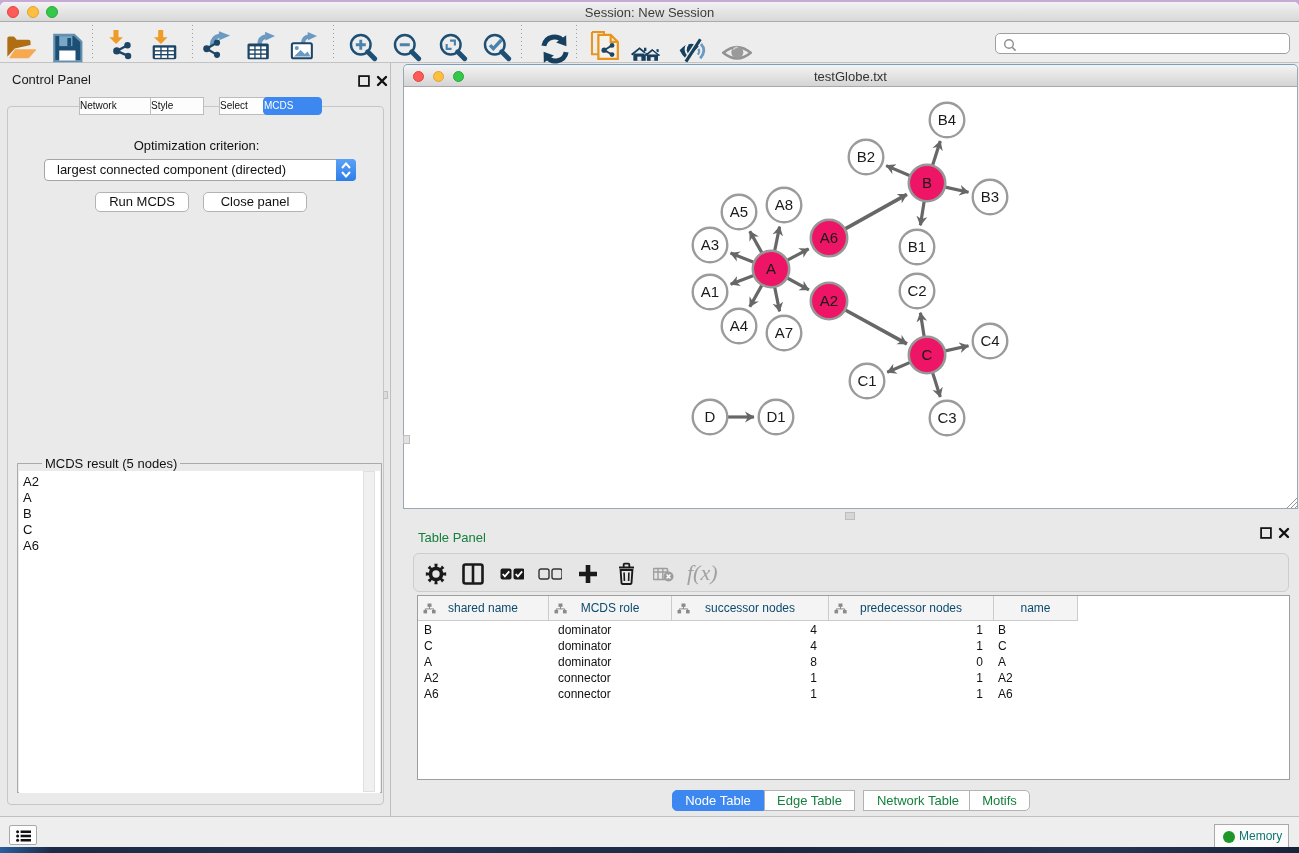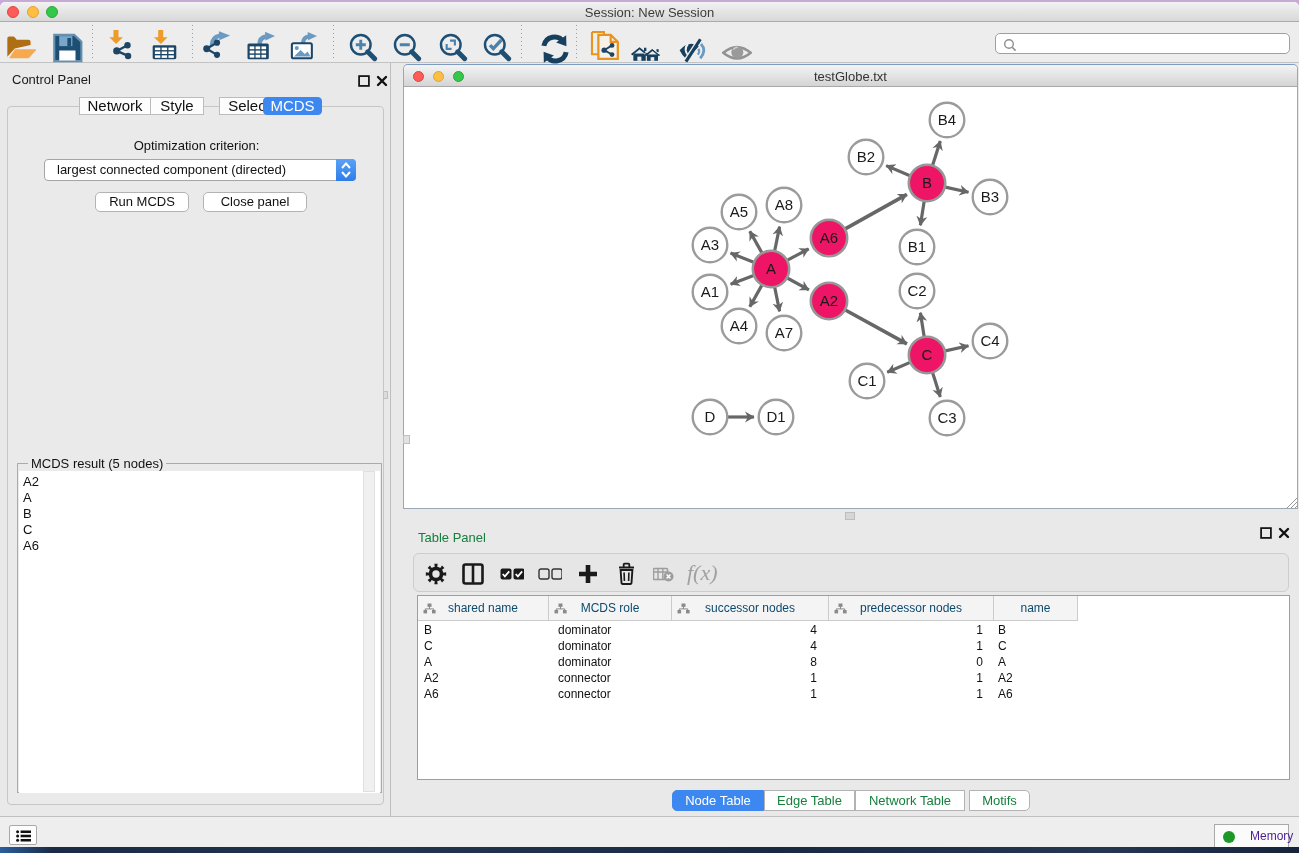--- a/index.html
+++ b/index.html
@@ -15,29 +15,29 @@
 
 #toolbar{left:0;top:20px;width:1299px;height:41px;background:#ededed;border-bottom:1px solid #c3c3c3}
 .sep{position:absolute;top:3px;height:35px;width:1px;background-image:linear-gradient(#9a9a9a 33%,rgba(0,0,0,0) 0%);background-size:1px 4px}
 .ticon{position:absolute;top:6px;width:30px;height:30px}
 #searchbox{position:absolute;left:995px;top:11px;width:295px;height:21px;background:#fff;border:1px solid #9f9f9f;border-radius:5px}
 
 #cpanel{left:0;top:61px;width:391px;height:755px;background:#e9e9e9;border-right:1px solid #bdbdbd}
 #cp-title{position:absolute;left:12px;top:9px;font-size:13px;color:#1a1a1a}
 .wbtn{position:absolute;top:10px;width:12px;height:12px}
 #cp-tabs{position:absolute;left:79px;top:34px;height:19px;z-index:3}
-.tab{position:absolute;top:0;height:18px;background:#fdfdfd;border:1px solid #bcbcbc;font-size:15px;color:#111;text-align:center;line-height:16px}
+.tab{position:absolute;top:0;height:18px;background:#fdfdfd;border:1px solid #bcbcbc;font-size:10px;color:#111;line-height:16px}
 .tabsel{background:#3c87f0;color:#fff;border:1px solid #3c87f0;border-radius:4px}
 #cp-content{position:absolute;left:7px;top:43px;width:377px;height:699px;border:1px solid #c6c6c6;border-radius:4px;background:#eaeaea}
 #opt-label{position:absolute;left:0;top:31px;width:377px;text-align:center;font-size:13px;color:#111}
 #dropdown{position:absolute;left:36px;top:52px;width:312px;height:22px;background:#fff;border:1px solid #a5a5a5;border-radius:4px;font-size:13px;color:#111;line-height:20px;padding-left:12px}
 #dd-step{position:absolute;right:-1px;top:-1px;width:20px;height:22px;background:linear-gradient(#5ba1f7,#2e7de8);border-radius:0 4px 4px 0}
 .btn{position:absolute;background:#fff;border:1px solid #b3b3b3;border-radius:5px;font-size:13px;color:#111;text-align:center}
 #mcds-group{position:absolute;left:9px;top:356px;width:365px;height:330px;border:1px solid #ababab}
-#mcds-label{position:absolute;left:10px;top:-8px;background:#eaeaea;padding:0 3px;font-size:13px;color:#111}
+#mcds-label{position:absolute;left:24px;top:-8px;background:#eaeaea;padding:0 3px;font-size:13px;color:#111}
 #mcds-list{position:absolute;left:1px;top:7px;width:361px;height:322px;background:#fff;font-size:13px;color:#111;padding:3px 0 0 4px;line-height:16px}
 #mcds-scroll{position:absolute;right:5px;top:0px;width:12px;height:321px;background:#f0f0f0;border:1px solid #e0e0e0}
 
 #statusbar{left:0;top:814px;width:1299px;height:32px;background:#eeeeee;border-top:1px solid #c0c0c0}
 
 #netwin{left:403px;top:62px;width:895px;height:445px;background:#fff;border:1px solid #9aa7b4;border-top:1px solid #7d9cc0;border-radius:5px 5px 0 0}
 #net-titlebar{position:absolute;left:0;top:0;width:893px;height:22px;background:linear-gradient(#f4f4f4,#d4d4d4);border-bottom:1px solid #a9a9a9;border-radius:5px 5px 0 0}
 #net-title{position:absolute;top:4px;left:0;width:100%;text-align:center;font-size:13px;color:#333}
 
 #tpanel{left:403px;top:518px;width:896px;height:296px;background:#e9e9e9}
@@ -383,31 +383,31 @@
       <div class="th" style="left:576px;width:84px">name</div>
       <div class="tr" style="left:6px;top:26px;width:120px">B<br>C<br>A<br>A2<br>A6</div>
       <div class="tr" style="left:140px;top:26px;width:120px">dominator<br>dominator<br>dominator<br>connector<br>connector</div>
       <div class="tr" style="left:254px;top:26px;width:145px;text-align:right">4<br>4<br>8<br>1<br>1</div>
       <div class="tr" style="left:411px;top:26px;width:154px;text-align:right">1<br>1<br>0<br>1<br>1</div>
       <div class="tr" style="left:580px;top:26px;width:80px">B<br>C<br>A<br>A2<br>A6</div>
     </div>
     <div id="bottom-tabs">
       <div class="btab" style="left:0;width:92px;background:#3c87f0;color:#fff;border-color:#3c87f0;border-radius:5px 0 0 5px">Node Table</div>
       <div class="btab" style="left:92px;width:91px">Edge Table</div>
-      <div class="btab" style="left:183px;width:110px">Network Table</div>
+      <div class="btab" style="left:191px;width:110px">Network Table</div>
       <div class="btab" style="left:297px;width:61px;border-radius:0 5px 5px 0">Motifs</div>
     </div>
   </div>
   <div class="abs" id="statusbar">
     <div style="position:absolute;left:9px;top:8px;width:28px;height:20px;background:#fdfdfd;border:1px solid #a9a9a9;border-radius:2px">
       <svg style="position:absolute;left:6px;top:4px" width="15" height="12" viewBox="0 0 15 12">
           <circle cx="1.6" cy="1.8" r="1.5" fill="#111"></circle>
           <circle cx="1.6" cy="6" r="1.5" fill="#111"></circle>
           <circle cx="1.6" cy="10.2" r="1.5" fill="#111"></circle>
           <path d="M4.6 1.8 H15 M4.6 6 H15 M4.6 10.2 H15" stroke="#111" stroke-width="2.4"></path>
         </svg>
     </div>
-    <div style="position:absolute;left:1214px;top:7px;width:75px;height:24px;background:#fbfbfb;border:1px solid #a9a9a9;font-size:12px;color:#4c1d95;line-height:22px;padding-left:35px">Memory<div style="position:absolute;left:8px;top:6px;width:12px;height:12px;border-radius:50%;background:#1d9728"></div></div>
+    <div style="position:absolute;left:1214px;top:7px;width:75px;height:24px;background:#fbfbfb;border:1px solid #a9a9a9;font-size:12px;color:#0f766e;line-height:22px;padding-left:24px">Memory<div style="position:absolute;left:8px;top:6px;width:12px;height:12px;border-radius:50%;background:#1d9728"></div></div>
   </div>
   <div class="abs" style="left:845px;top:510px;width:10px;height:8px;background:#d6d6d6;border:1px solid #bdbdbd"></div>
 <div class="abs" style="left:383px;top:389px;width:5px;height:8px;background:#dcdcdc;border:1px solid #c0c0c0"></div>
 </div>
 <div class="abs" id="wall-bot"></div>
 
 </body></html>

